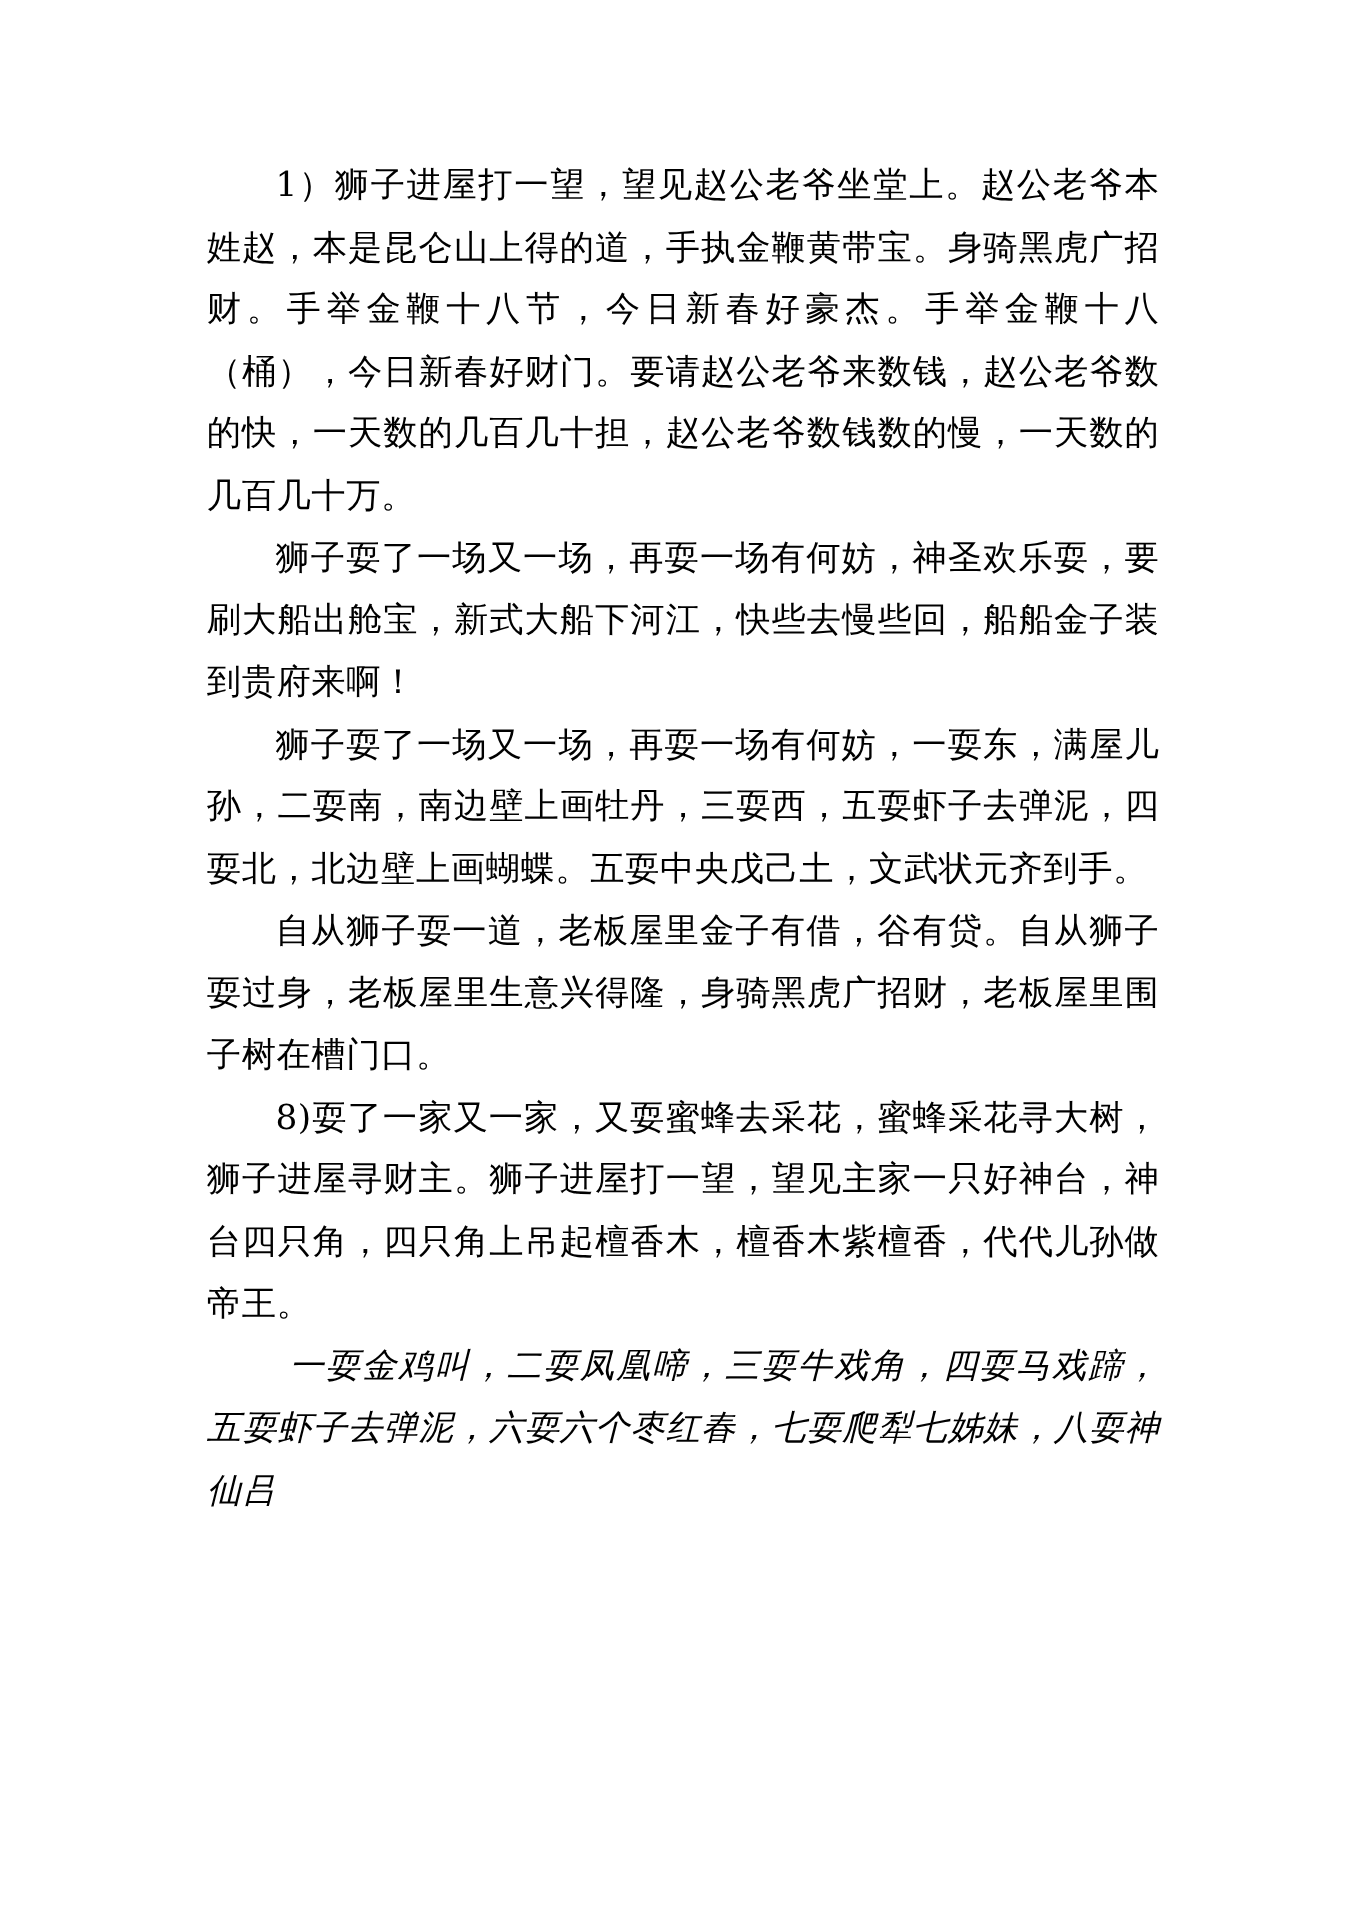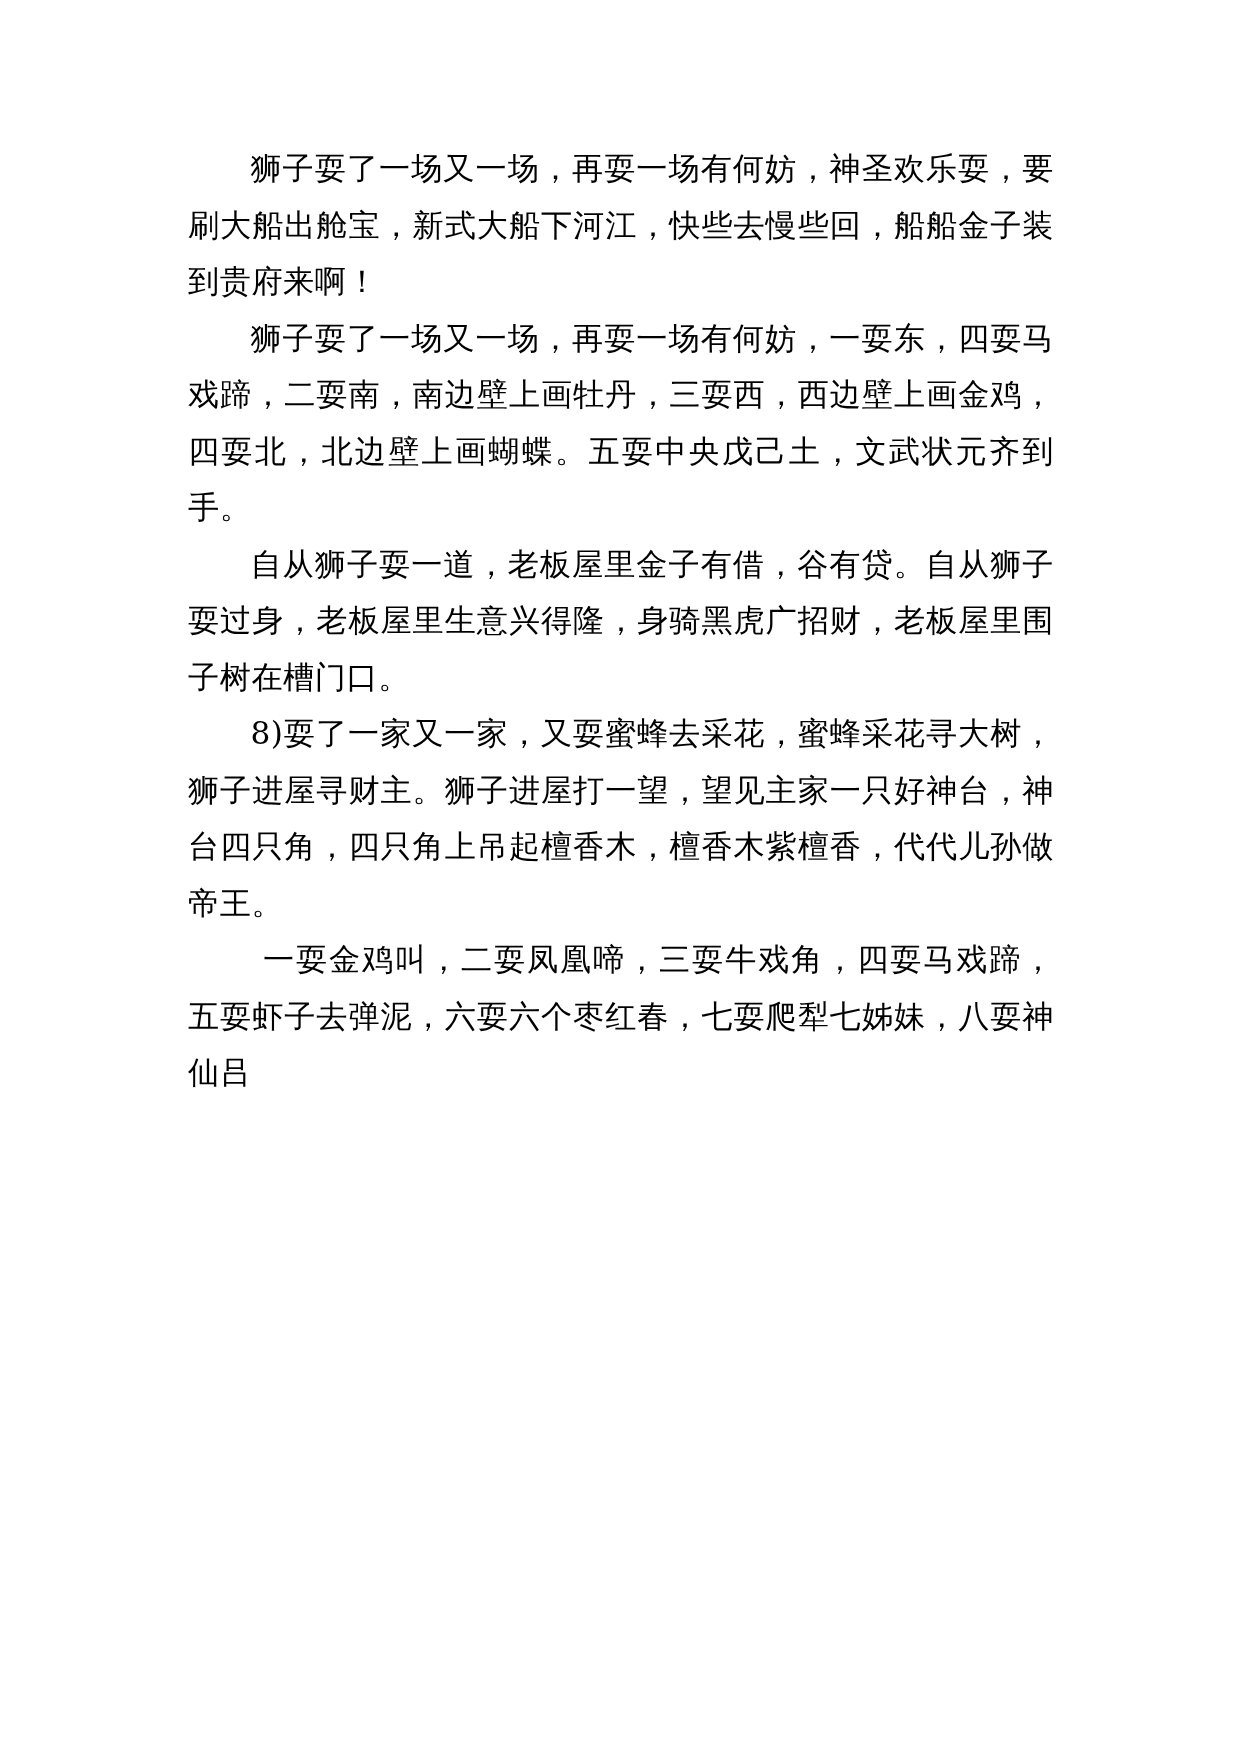--- a/index.html
+++ b/index.html
@@ -28,24 +28,26 @@
       line-height: 56.5px;
       letter-spacing: 0.5px;
       text-indent: 2em;
       text-align: justify;
       text-align-last: left;
       word-break: break-all;
       white-space: normal;
     }
     .para.small-indent {
       text-indent: 2.4em;
+      font-style: italic;
     }
   </style>
 </head>
 <body>
 
 <div class="page">
+  <p class="para">1）狮子进屋打一望，望见赵公老爷坐堂上。赵公老爷本姓赵，本是昆仑山上得的道，手执金鞭黄带宝。身骑黑虎广招财。手举金鞭十八节，今日新春好豪杰。手举金鞭十八（桶），今日新春好财门。要请赵公老爷来数钱，赵公老爷数的快，一天数的几百几十担，赵公老爷数钱数的慢，一天数的几百几十万。</p>
   <p class="para">狮子耍了一场又一场，再耍一场有何妨，神圣欢乐耍，要刷大船出舱宝，新式大船下河江，快些去慢些回，船船金子装到贵府来啊！</p>
-  <p class="para">狮子耍了一场又一场，再耍一场有何妨，一耍东，四耍马戏蹄，二耍南，南边壁上画牡丹，三耍西，西边壁上画金鸡，四耍北，北边壁上画蝴蝶。五耍中央戊己土，文武状元齐到手。</p>
+  <p class="para">狮子耍了一场又一场，再耍一场有何妨，一耍东，满屋儿孙，二耍南，南边壁上画牡丹，三耍西，五耍虾子去弹泥，四耍北，北边壁上画蝴蝶。五耍中央戊己土，文武状元齐到手。</p>
   <p class="para">自从狮子耍一道，老板屋里金子有借，谷有贷。自从狮子耍过身，老板屋里生意兴得隆，身骑黑虎广招财，老板屋里围子树在槽门口。</p>
   <p class="para">8)耍了一家又一家，又耍蜜蜂去采花，蜜蜂采花寻大树，狮子进屋寻财主。狮子进屋打一望，望见主家一只好神台，神台四只角，四只角上吊起檀香木，檀香木紫檀香，代代儿孙做帝王。</p>
   <p class="para small-indent">一耍金鸡叫，二耍凤凰啼，三耍牛戏角，四耍马戏蹄，五耍虾子去弹泥，六耍六个枣红春，七耍爬犁七姊妹，八耍神仙吕</p>
 </div>
 
 </body></html>

